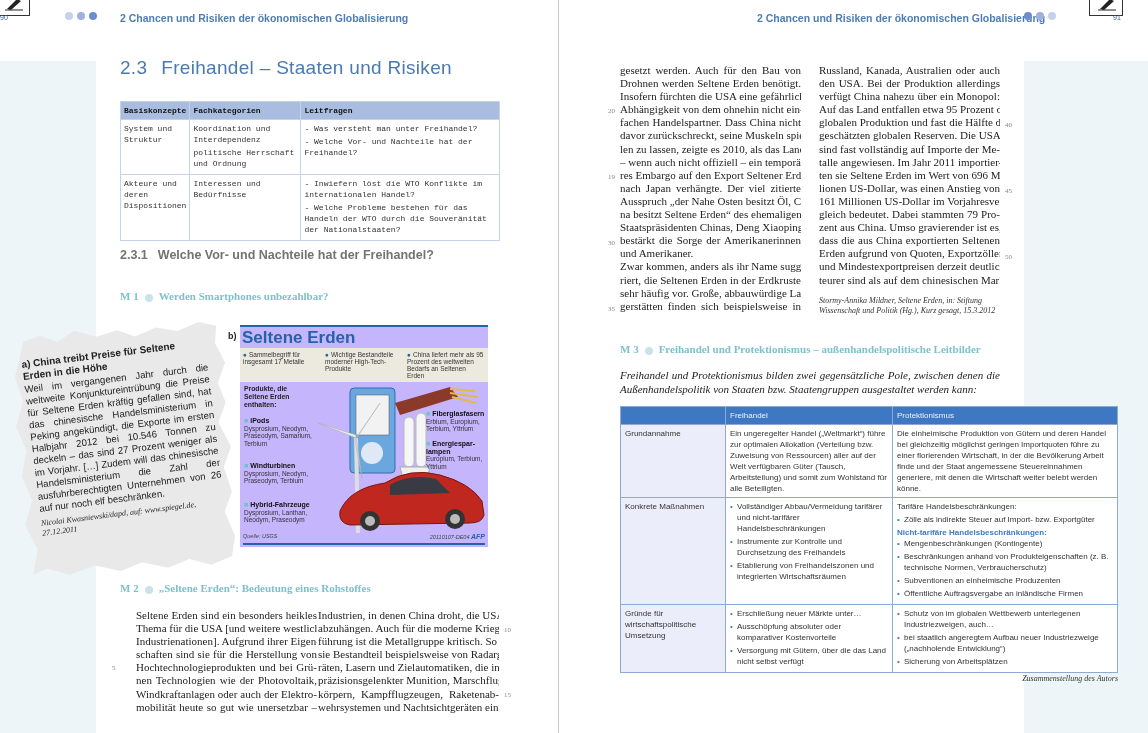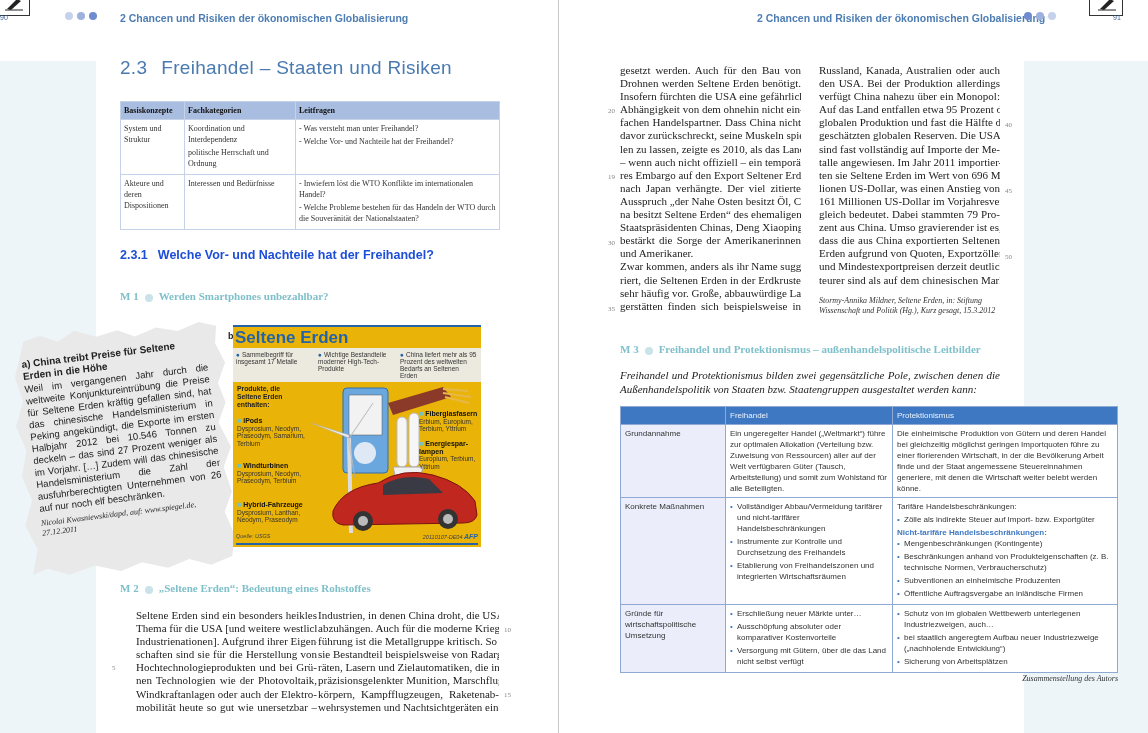--- a/index.html
+++ b/index.html
@@ -17,40 +17,40 @@
   .pagebox svg { position: absolute; left: 6px; top: 4px; }
   .pagenum { position: absolute; top: 14px; font-size: 7px; color: #3a5f99; font-family: "Liberation Sans", sans-serif; }
 
   .dots { position: absolute; top: 12px; display: flex; gap: 4px; }
   .dots span { width: 8px; height: 8px; border-radius: 50%; display: inline-block; }
   .runhead { position: absolute; top: 12px; font-family: "Liberation Sans", sans-serif; font-size: 10.5px; color: #4d7db3; font-weight: 600; }
 
   .h2 { position: absolute; left: 120px; top: 57px; font-family: "Liberation Sans", sans-serif; font-size: 19px; color: #4a7ab0; letter-spacing: 0.3px; }
   .h2 .num { margin-right: 14px; }
 
-  table.concept { position: absolute; left: 120px; top: 101px; width: 380px; border-collapse: collapse; font-family: Liberation Serif, serif; font-size: 8px; }
+  table.concept { position: absolute; left: 120px; top: 101px; width: 380px; border-collapse: collapse; font-family: Liberation Mono, monospace; font-size: 8px; }
   table.concept th { background: #a9bde0; text-align: left; font-weight: bold; padding: 4px 3px; border: 1px solid #c5d2e8; color: #111; }
   table.concept td { padding: 3px 3px; border: 1px solid #c5d2e8; vertical-align: top; color: #333; line-height: 11px; }
   table.concept td p { margin-bottom: 2px; }
 
-  .h3 { position: absolute; left: 120px; top: 248px; font-family: "Liberation Sans", sans-serif; font-size: 12.5px; font-weight: bold; color: #1d4ed8; }
+  .h3 { position: absolute; left: 120px; top: 248px; font-family: "Liberation Sans", sans-serif; font-size: 12.5px; font-weight: bold; color: #737373; }
   .h3 .num { margin-right: 10px; }
 
   .mhead { position: absolute; font-family: Liberation Serif, serif; font-size: 11px; font-weight: bold; color: #7fc0ca; display: flex; align-items: flex-end; }
   .mhead .mdot { width: 8px; height: 8px; border-radius: 50%; background: #c9e3e8; display: inline-block; margin: 0 6px; }
 
   .torn { position: absolute; left: 18px; top: 325px; width: 215px; height: 248px; transform: rotate(-4deg); }
   .torn .paper { position: absolute; inset: 0; background: #e9e9e9; clip-path: polygon(6% 4%, 14% 2%, 22% 5%, 30% 1%, 40% 4%, 50% 2%, 58% 5%, 68% 2%, 78% 4%, 88% 1%, 96% 3%, 95% 10%, 99% 18%, 95% 26%, 98% 34%, 94% 42%, 99% 52%, 95% 60%, 98% 70%, 94% 78%, 98% 88%, 96% 96%, 86% 99%, 76% 96%, 66% 99%, 54% 96%, 44% 99%, 32% 96%, 20% 99%, 10% 96%, 3% 98%, 6% 88%, 1% 78%, 5% 68%, 1% 58%, 4% 48%, 0% 38%, 4% 28%, 1% 18%, 4% 10%); box-shadow: 2px 2px 4px rgba(0,0,0,0.3); }
   .torn .content { position: absolute; left: 14px; top: 22px; width: 185px; font-family: "Liberation Sans", sans-serif; color: #222; transform: rotate(-3deg); }
   .torn .title { font-size: 10px; font-weight: bold; line-height: 12px; margin-bottom: 1px; }
   .torn .body { font-size: 9.6px; line-height: 12px; text-align: justify; }
   .torn .src { font-family: "Liberation Serif", serif; font-style: italic; font-size: 8px; margin-top: 4px; line-height: 10px; }
 
   .blabel { position: absolute; left: 228px; top: 331px; font-family: "Liberation Sans", sans-serif; font-size: 9px; font-weight: bold; }
-  .infographic { position: absolute; left: 233px; top: 325px; width: 248px; height: 222px; background: #eab308; font-family: "Liberation Sans", sans-serif; }
+  .infographic { position: absolute; left: 240px; top: 325px; width: 248px; height: 222px; background: #c4b5fd; font-family: "Liberation Sans", sans-serif; }
   .infographic .ititle { font-size: 17px; font-weight: bold; color: #2563a8; border-top: 2px solid #2563a8; padding-top: 1px; padding-left: 2px; }
   .infographic .facts { background: #eceadf; display: flex; gap: 4px; padding: 3px 3px; font-size: 6.5px; line-height: 7px; color: #333; }
   .infographic .facts div { flex: 1; }
   .infographic .facts div::before { content: "●"; color: #2563a8; margin-right: 2px; }
   .infographic .prodhead { position: absolute; left: 4px; top: 60px; font-size: 6.8px; font-weight: bold; line-height: 8px; width: 60px; }
   .infographic .item { position: absolute; font-size: 6.5px; line-height: 7.5px; color: #333; }
   .infographic .item b { display: block; color: #111; font-size: 7px; }
   .infographic .item b::before { content: "■"; color: #6cc3c9; margin-right: 2px; }
   .infographic .footer { position: absolute; left: 3px; right: 3px; bottom: 2px; font-size: 5.5px; font-style: italic; color: #444; display: flex; justify-content: space-between; border-bottom: 2px solid #2563a8; padding-bottom: 3px; }
   .infographic .footer .afp { color: #2563a8; font-weight: bold; font-style: italic; font-size: 7px; }

